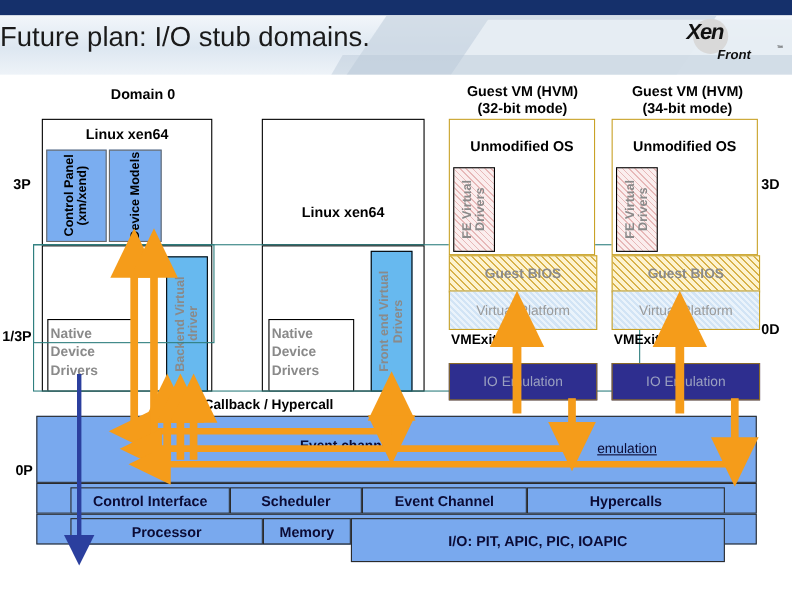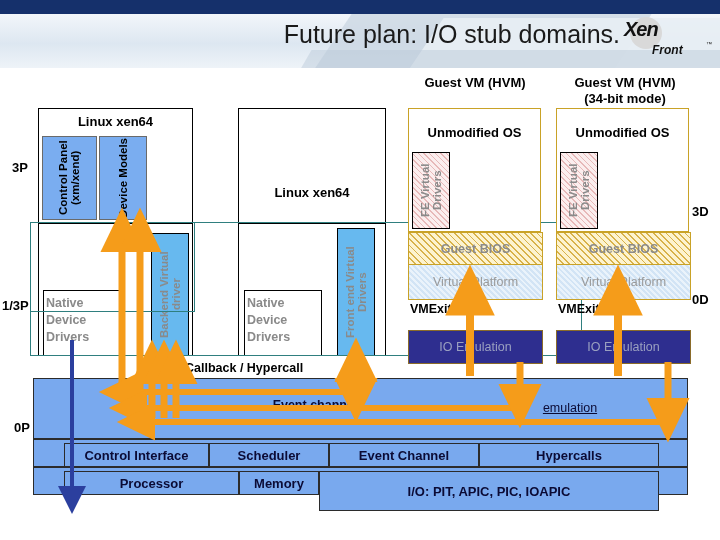--- a/index.html
+++ b/index.html
@@ -18,21 +18,21 @@
     overflow:hidden;}
   .swoosh1{position:absolute;left:330px;top:-28px;width:300px;height:120px;
     background:#c9d6e2;transform:skewX(-34deg);opacity:.75;}
   .swoosh2{position:absolute;left:420px;top:4px;width:340px;height:70px;
     background:#e8eef4;transform:skewX(-34deg);opacity:.9;}
   .swoosh3{position:absolute;left:300px;top:36px;width:420px;height:40px;
     background:#b9c8d8;transform:skewX(-30deg);opacity:.45;}
   .headrule{position:absolute;left:0;top:68px;width:720px;height:2px;
     background:#ffffff;}
   .slide-title{position:absolute;left:0;top:20px;width:620px;
-    text-align:right;font-size:25px;color:#1a1a1a;letter-spacing:0px;
+    text-align:left;font-size:25px;color:#1a1a1a;letter-spacing:0px;
     white-space:nowrap;}
 
   .logo{position:absolute;left:620px;top:15px;width:94px;height:46px;}
   .logo-circle{position:absolute;left:10px;top:2px;width:32px;height:32px;
     border-radius:50%;background:#d9d9d9;}
   .logo-xen{position:absolute;left:4px;top:3px;font-size:20px;font-weight:bold;
     font-style:italic;color:#111;letter-spacing:-1px;
     font-family:Liberation Sans, sans-serif;}
   .logo-src{position:absolute;left:32px;top:28px;font-size:12px;font-weight:bold;
     font-style:italic;color:#111;}
@@ -109,21 +109,23 @@
   <div class="headrule"></div>
   <div class="slide-title">Future plan:  I/O stub domains.</div>
 
   <div class="logo">
     <div class="logo-circle"></div>
     <div class="logo-xen">Xen</div>
     <div class="logo-src">Front</div>
     <div class="logo-tm">™</div>
   </div>
 
+  <div class="dom-label" style="left:35px;top:78px;width:190px;">Domain 0</div>
   <div class="dom-label" style="left:400px;top:75px;width:150px;">Guest VM (HVM)</div>
+  <div class="dom-label" style="left:400px;top:91px;width:150px;">(32-bit mode)</div>
   <div class="dom-label" style="left:550px;top:75px;width:150px;">Guest VM (HVM)</div>
   <div class="dom-label" style="left:550px;top:91px;width:150px;">(34-bit mode)</div>
 
   <div class="outline-box" style="left:38px;top:108px;width:155px;height:115px;"></div>
   <div class="caption" style="left:38px;top:114px;width:155px;">Linux xen64</div>
 
   <div class="vbox blue-fill" style="left:42px;top:136px;width:55px;height:84px;">
     <span class="vtext blk-label">Control Panel (xm/xend)</span>
   </div>
   <div class="vbox blue-fill" style="left:99px;top:136px;width:48px;height:84px;">
@@ -207,21 +209,21 @@
   <div class="hyper-cell" style="left:479px;top:443px;width:180px;height:24px;">Hypercalls</div>
 
   <div class="hyper" style="left:33px;top:467px;width:655px;height:28px;"></div>
   <div class="hyper-cell" style="left:64px;top:471px;width:175px;height:24px;">Processor</div>
   <div class="hyper-cell" style="left:239px;top:471px;width:80px;height:24px;">Memory</div>
   <div class="hyper-cell" style="left:319px;top:471px;width:340px;height:40px;">I/O: PIT, APIC, PIC, IOAPIC</div>
 
   <div class="ring" style="left:12px;top:160px;">3P</div>
   <div class="ring" style="left:2px;top:298px;">1/3P</div>
   <div class="ring" style="left:14px;top:420px;">0P</div>
-  <div class="ring" style="left:692px;top:160px;margin-top:44px;">3D</div>
+  <div class="ring" style="left:692px;top:160px;">3D</div>
   <div class="ring" style="left:692px;top:292px;">0D</div>
 
   <svg class="ov" viewBox="0 0 720 540">
     <defs>
       <marker id="ah" markerWidth="7" markerHeight="7" refX="3.2" refY="3.5" orient="auto" markerUnits="strokeWidth">
         <path d="M0,0.4 L6.4,3.5 L0,6.6 Z" fill="#f59c1a"></path>
       </marker>
       <marker id="ahb" markerWidth="8" markerHeight="8" refX="3.5" refY="4" orient="auto" markerUnits="strokeWidth">
         <path d="M0,0.5 L7,4 L0,7.5 Z" fill="#2b3f9e"></path>
       </marker>

